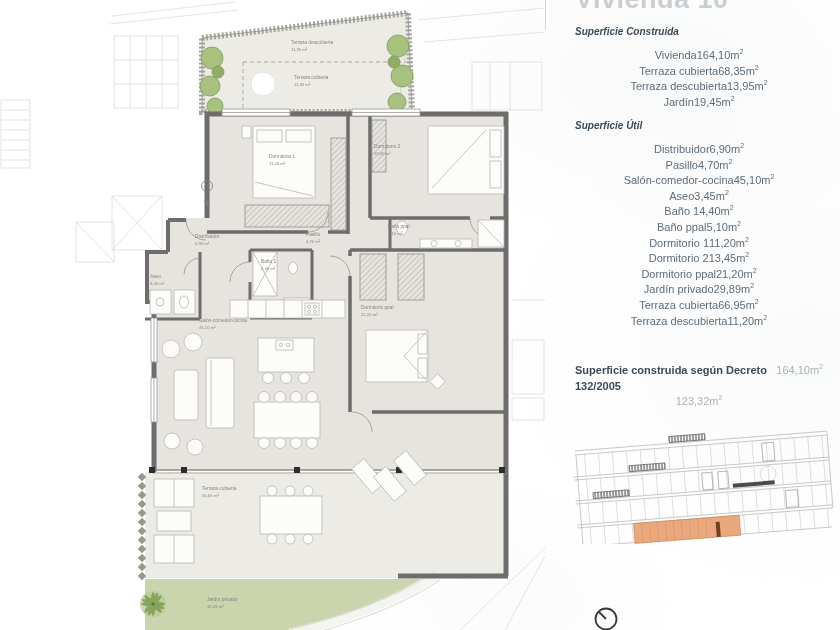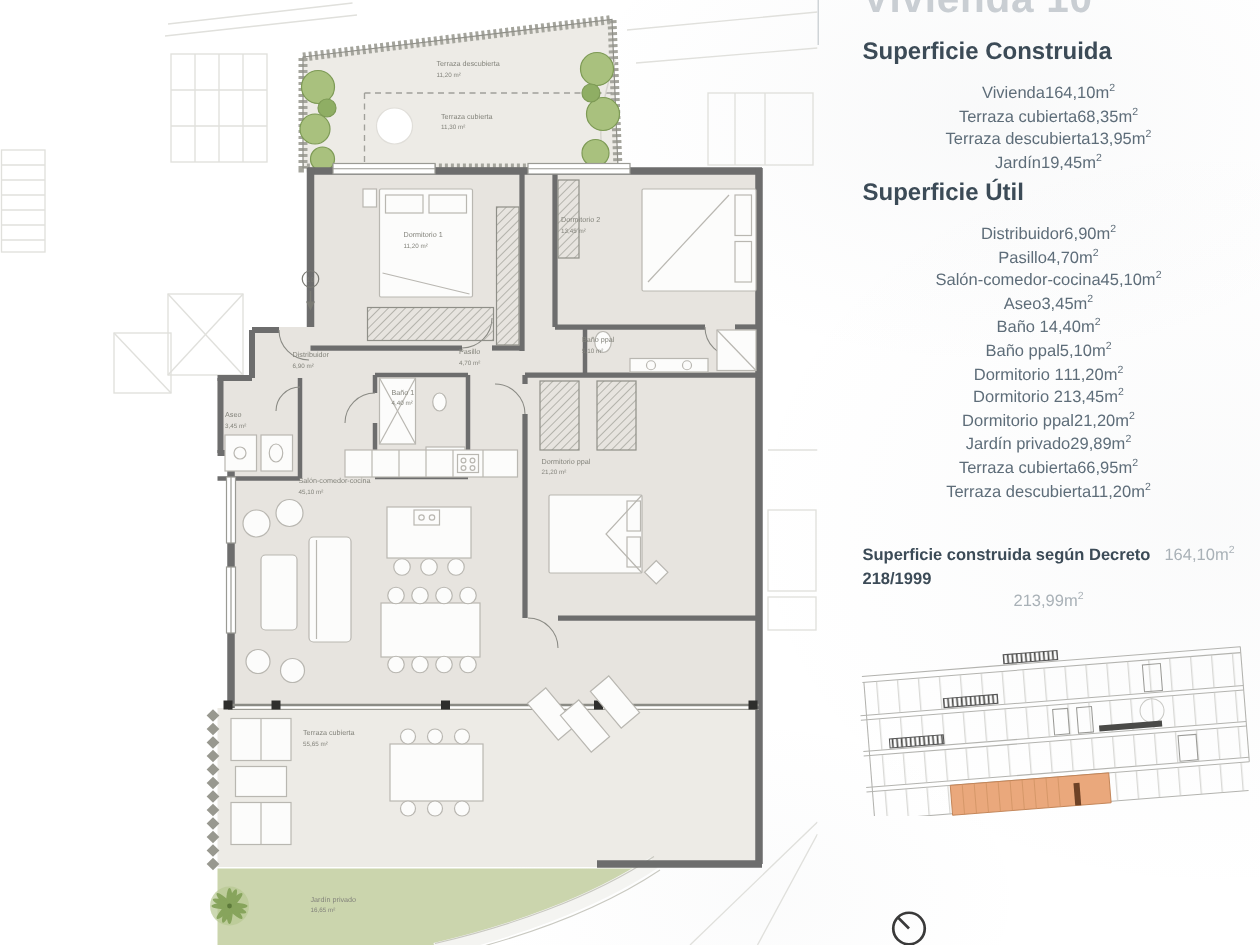--- a/index.html
+++ b/index.html
@@ -12,21 +12,21 @@
       radial-gradient(300px 200px at 60% 95%, rgba(130,140,150,0.03), transparent 60%),
       #ffffff; }
   .plan-wrap { position:absolute; left:0; top:0; width:545px; height:630px; }
   .panel { position:absolute; left:545px; top:0; width:295px; height:630px; }
   .panel-edge { position:absolute; left:0; top:0; width:1px; height:30px; background:#cfd4d7; }
   .panel-title { position:absolute; left:30px; top:-16px; font-size:27px; font-weight:600;
     color:#c9ced3; letter-spacing:0.5px; white-space:nowrap; }
   .sec { position:absolute; left:30px; right:17px; }
   .sec-construida { top:26px; }
   .sec-util { top:120px; }
-  .sec-heading { font-size:16px; font-weight:bold; color:#3c4b57; margin-bottom:11px; }
+  .sec-heading { font-size:10px; font-weight:bold; color:#3c4b57; margin-bottom:11px;font-style:italic; }
   .row { display:flex; justify-content:center; line-height:15.6px; font-size:11px; color:#5e6d79; }
   .rv { white-space:nowrap; }
   .rv sup { font-size:7px; vertical-align:super; line-height:0; }
   .totals { position:absolute; left:30px; right:17px; top:363px; }
   .totals .row { line-height:15.5px; }
   .totals .rl { font-weight:bold; color:#3c4b57; }
   .totals .rv { color:#a9b1b7; }
   .elevation { position:absolute; left:28px; top:419px; }
   .compass { position:absolute; left:48px; top:603px; }
   svg text { font-family:"Liberation Sans", sans-serif; }
@@ -448,25 +448,25 @@
         <span class="rv"><span>66,95m</span><sup>2</sup></span>
       </div>
       <div class="row">
         <span class="rl">Terraza descubierta</span>
         <span class="rv"><span>11,20m</span><sup>2</sup></span>
       </div>
     </div>
 
     <div class="totals">
       <div class="row">
-        <span class="rl">Superficie construida según Decreto 218/1999</span>
+        <span class="rl">Superficie construida según Decreto 132/2005</span>
         <span class="rv"><span>164,10m</span><sup>2</sup></span>
       </div>
       <div class="row">
-        <span class="rv"><span>213,99m</span><sup>2</sup></span>
+        <span class="rv"><span>123,32m</span><sup>2</sup></span>
       </div>
     </div>
 
     <svg class="elevation" width="262" height="125" viewBox="0 0 262 125">
       <g transform="rotate(-4.5 130 70)" stroke="#b3b3af" stroke-width="0.7" fill="none">
         <line x1="5" y1="22" x2="258" y2="22"></line>
         <line x1="5" y1="26" x2="258" y2="26"></line>
         <line x1="2" y1="48" x2="258" y2="48"></line>
         <line x1="2" y1="51" x2="258" y2="51"></line>
         <line x1="2" y1="72" x2="258" y2="72"></line>

